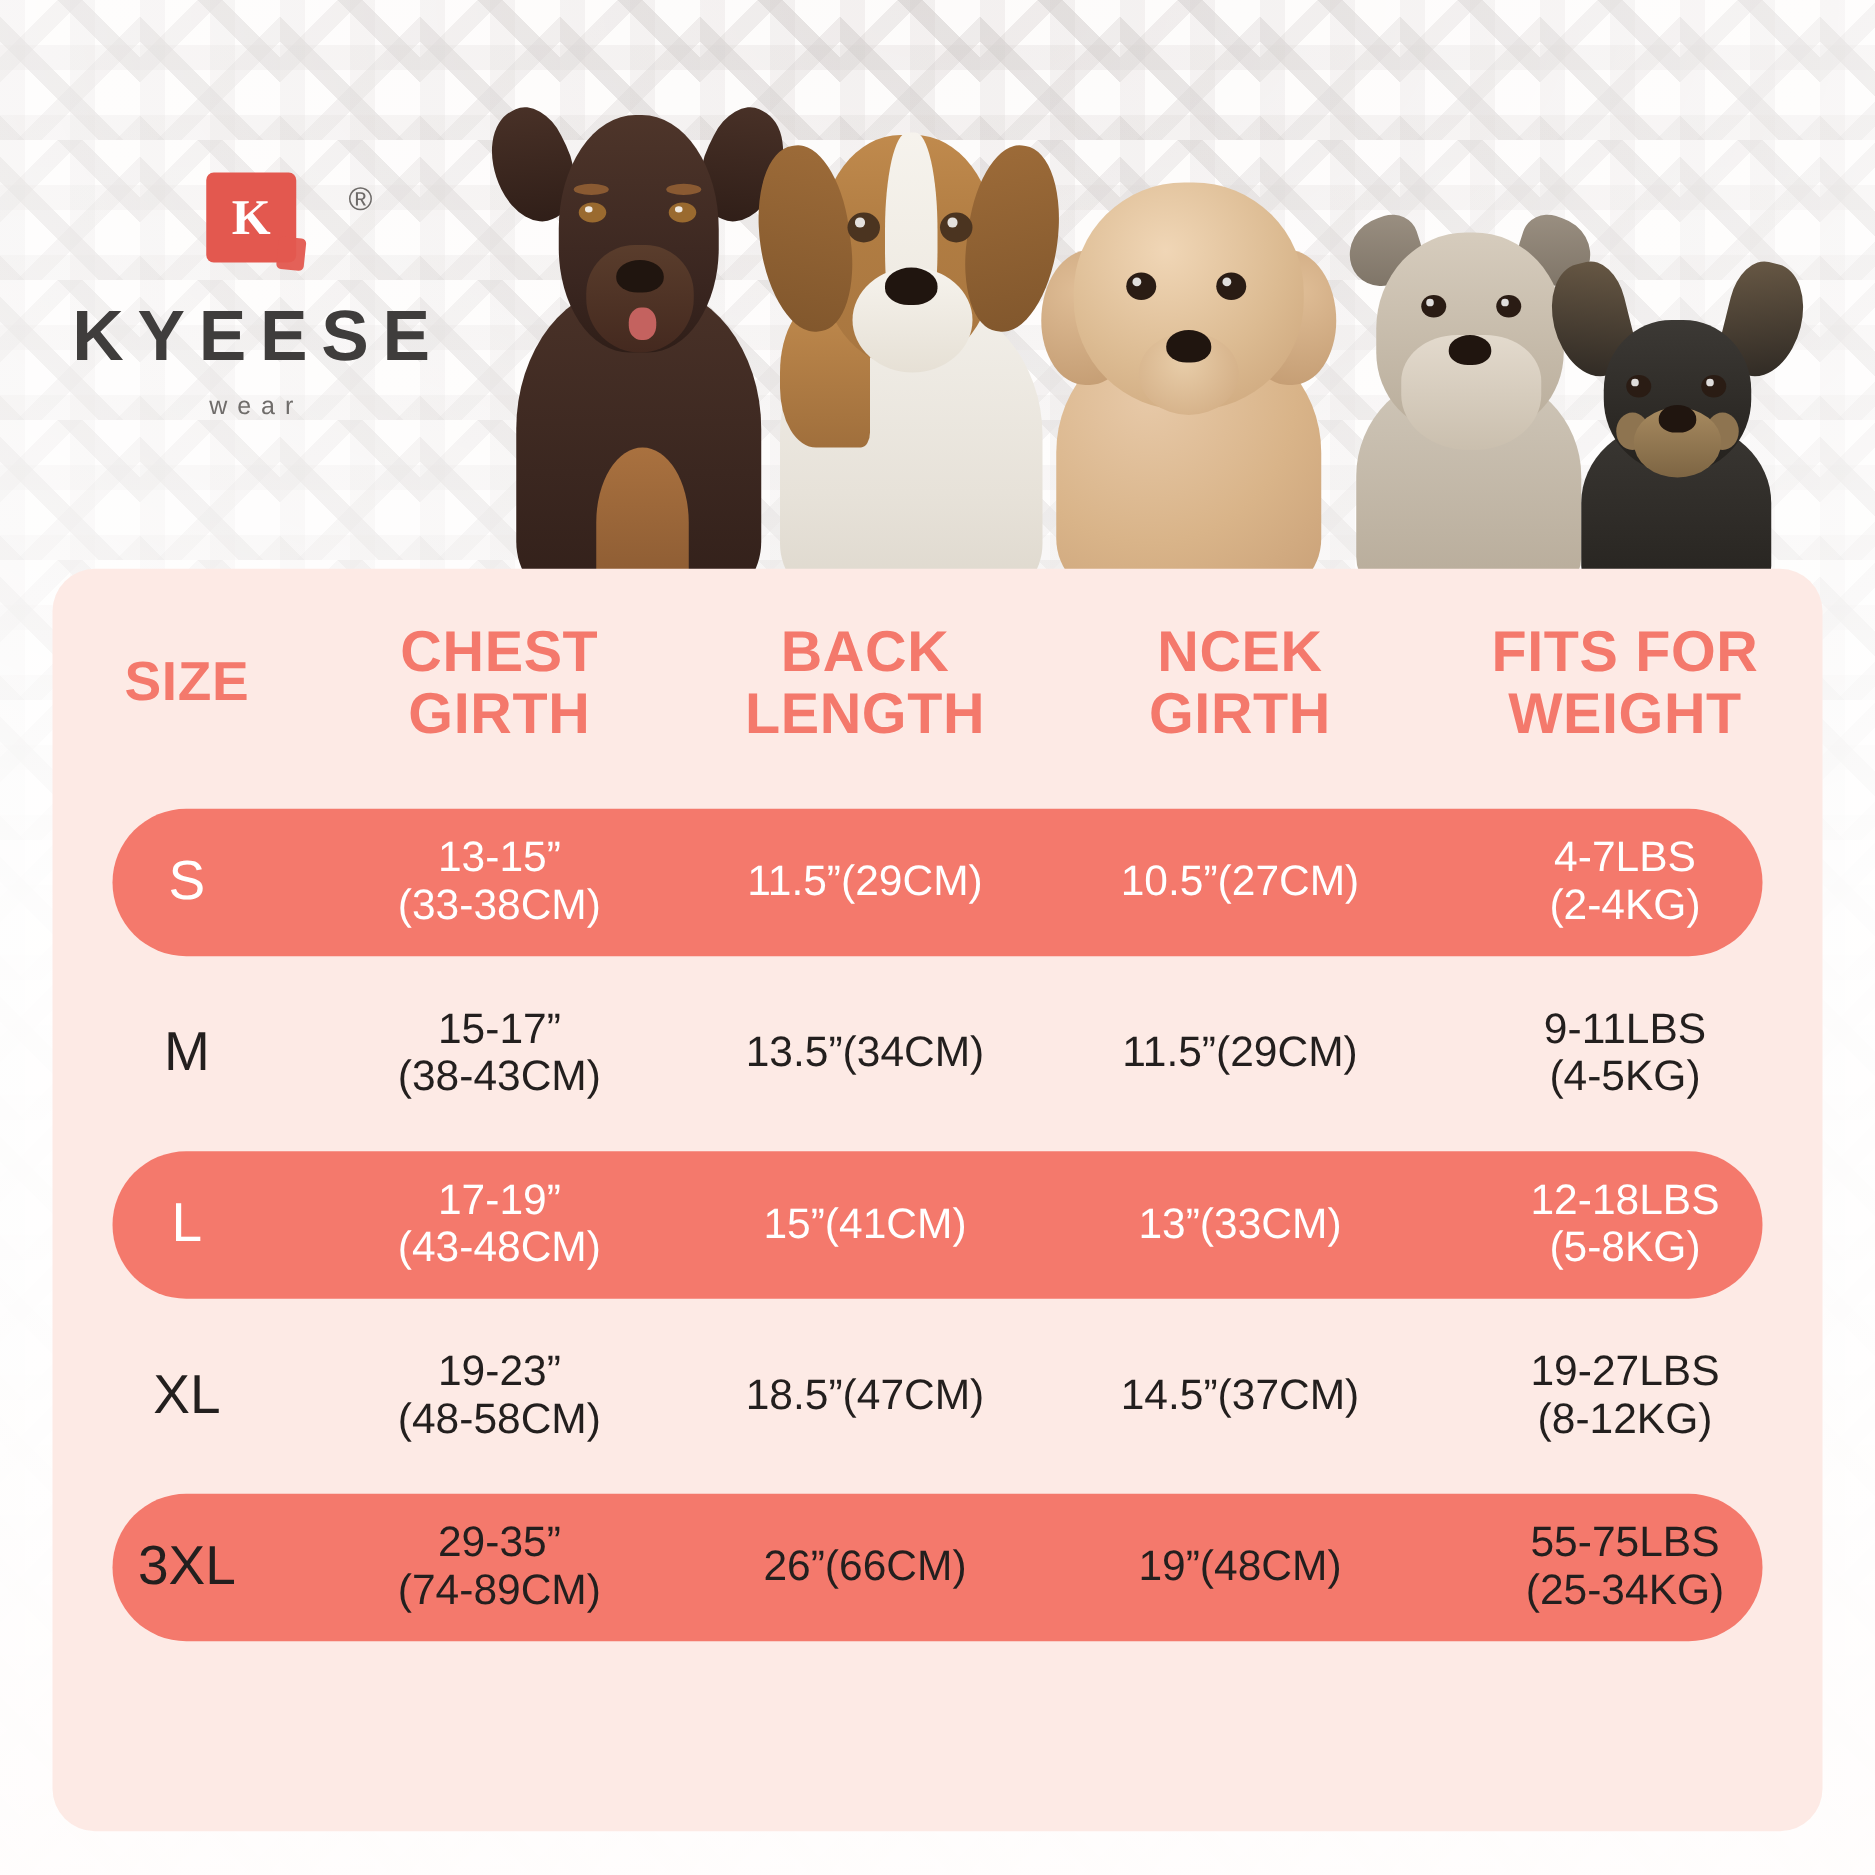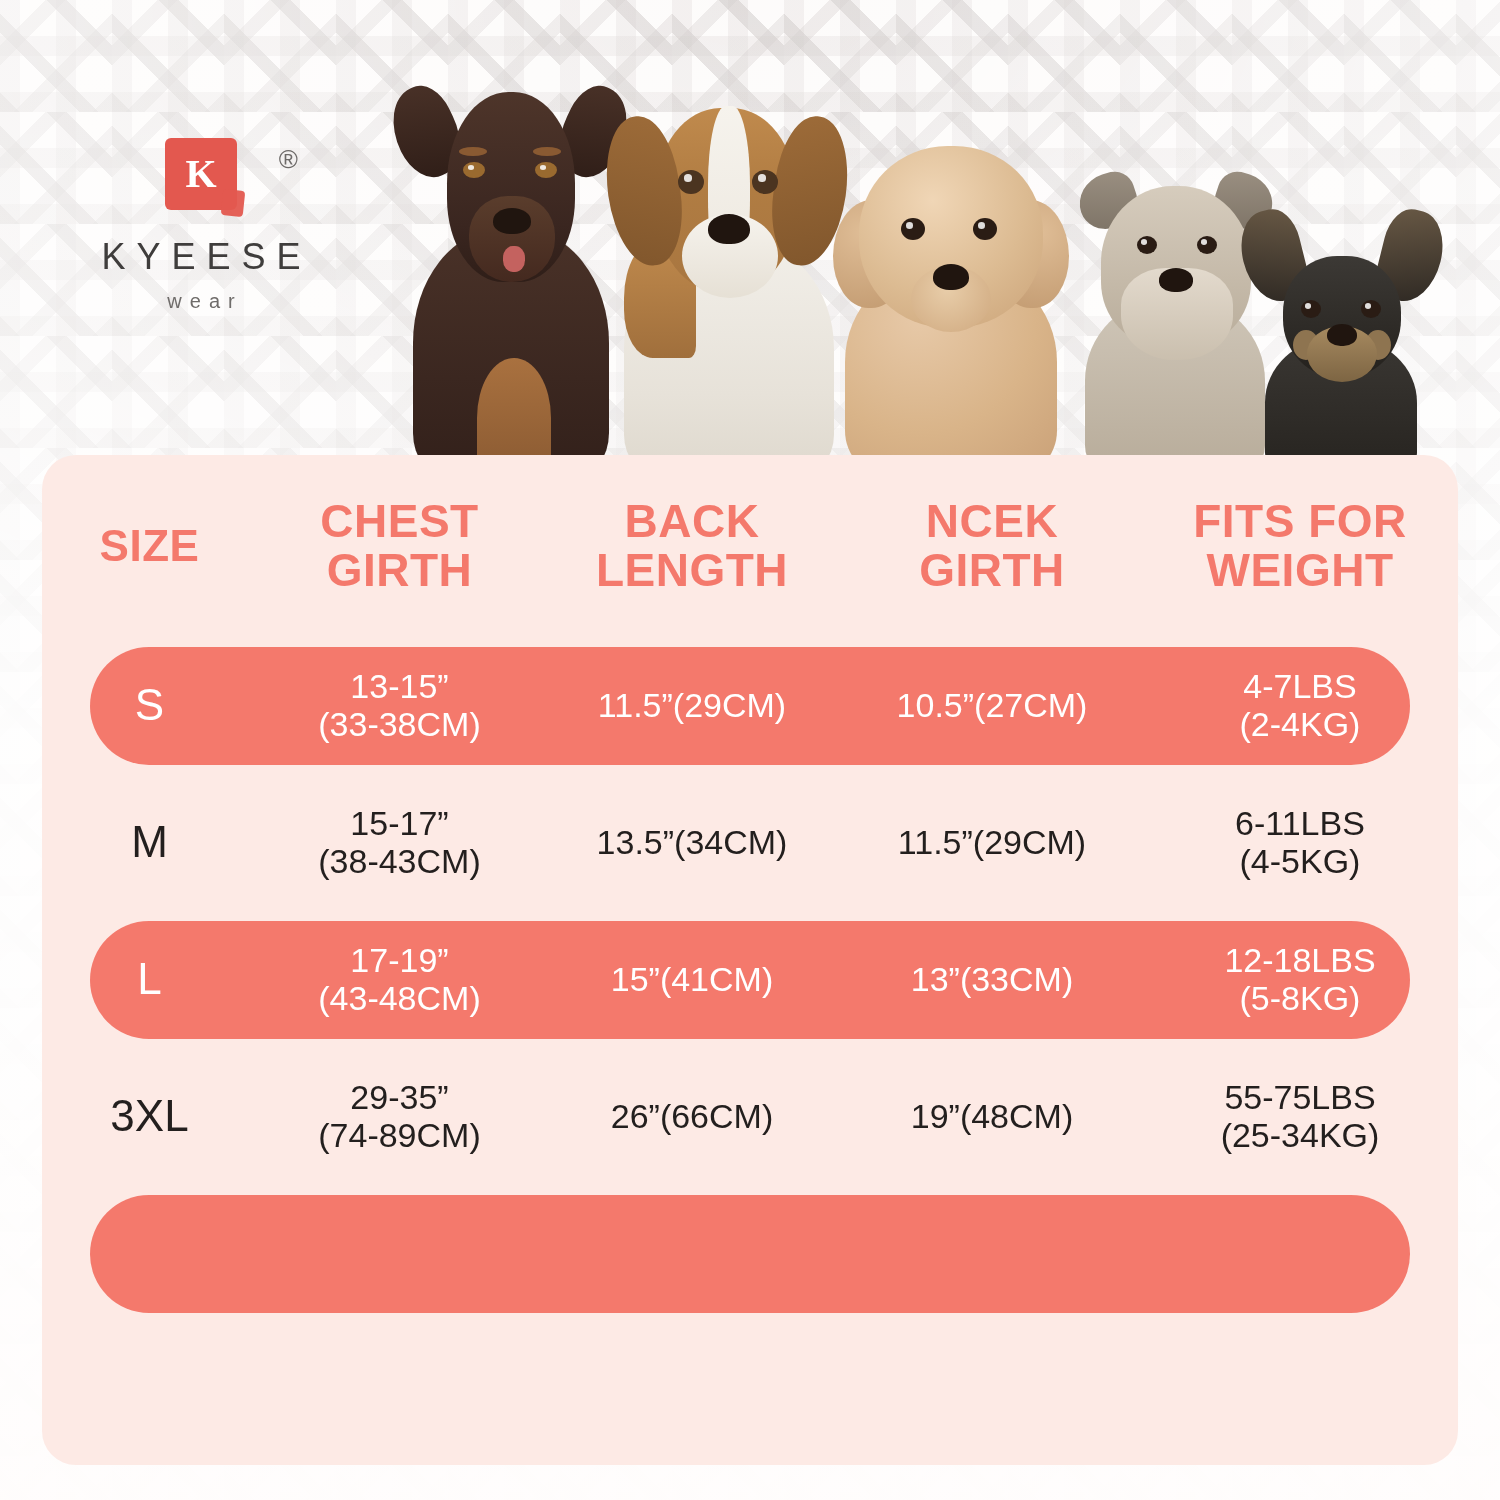--- a/index.html
+++ b/index.html
@@ -92,25 +92,25 @@
   .brand-reg {
     position: absolute;
     right: 18px;
     top: 6px;
     font-size: 26px;
     color: #6d6a68;
     font-family: "Liberation Sans", sans-serif;
   }
   .brand-name {
     margin-top: 26px;
-    font-size: 36px;
+    font-size: 57px;
     letter-spacing: 11px;
     color: #3f3d3c;
     font-family: "Liberation Sans", sans-serif;
-    font-weight: 400;
+    font-weight: 700;
     text-indent: 11px;
   }
   .brand-sub {
     margin-top: 12px;
     font-size: 20px;
     letter-spacing: 8px;
     color: #6f6c6a;
     text-indent: 8px;
   }
 
@@ -567,21 +567,21 @@
               <div class="cell-inner">15-17”
 (38-43CM)</div>
             </td>
             <td>
               <div class="cell-inner">13.5”(34CM)</div>
             </td>
             <td>
               <div class="cell-inner">11.5”(29CM)</div>
             </td>
             <td>
-              <div class="cell-inner">6-11LBS
+              <div class="cell-inner">9-11LBS
 (4-5KG)</div>
             </td>
           </tr>
           <tr class="highlight">
             <td class="size-cell">
               <div class="cell-inner">L</div>
             </td>
             <td>
               <div class="cell-inner">17-19”
 (43-48CM)</div>
@@ -592,20 +592,39 @@
             <td>
               <div class="cell-inner">13”(33CM)</div>
             </td>
             <td>
               <div class="cell-inner">12-18LBS
 (5-8KG)</div>
             </td>
           </tr>
           <tr>
             <td class="size-cell">
+              <div class="cell-inner">XL</div>
+            </td>
+            <td>
+              <div class="cell-inner">19-23”
+(48-58CM)</div>
+            </td>
+            <td>
+              <div class="cell-inner">18.5”(47CM)</div>
+            </td>
+            <td>
+              <div class="cell-inner">14.5”(37CM)</div>
+            </td>
+            <td>
+              <div class="cell-inner">19-27LBS
+(8-12KG)</div>
+            </td>
+          </tr>
+          <tr>
+            <td class="size-cell">
               <div class="cell-inner">3XL</div>
             </td>
             <td>
               <div class="cell-inner">29-35”
 (74-89CM)</div>
             </td>
             <td>
               <div class="cell-inner">26”(66CM)</div>
             </td>
             <td>

